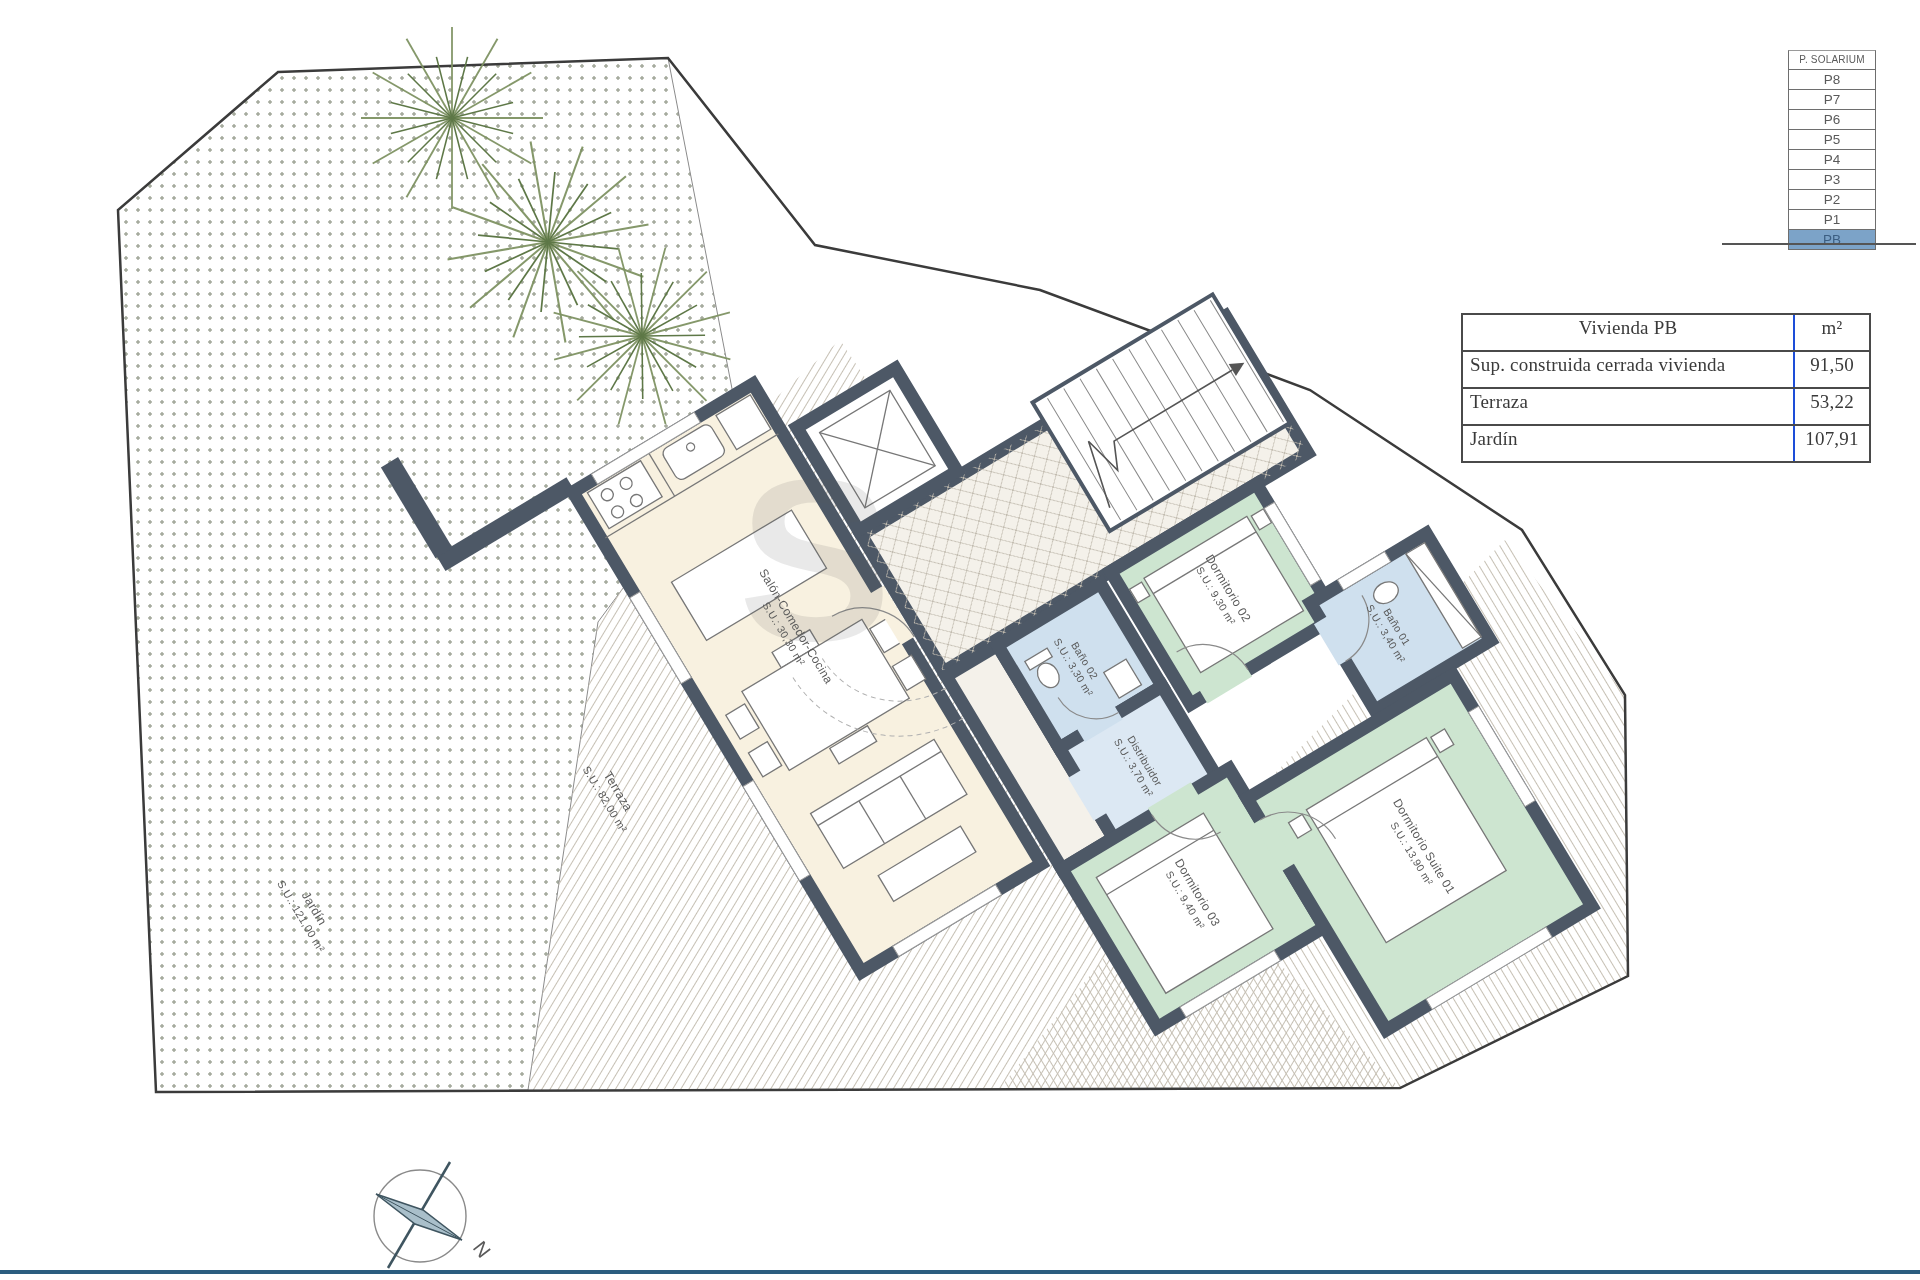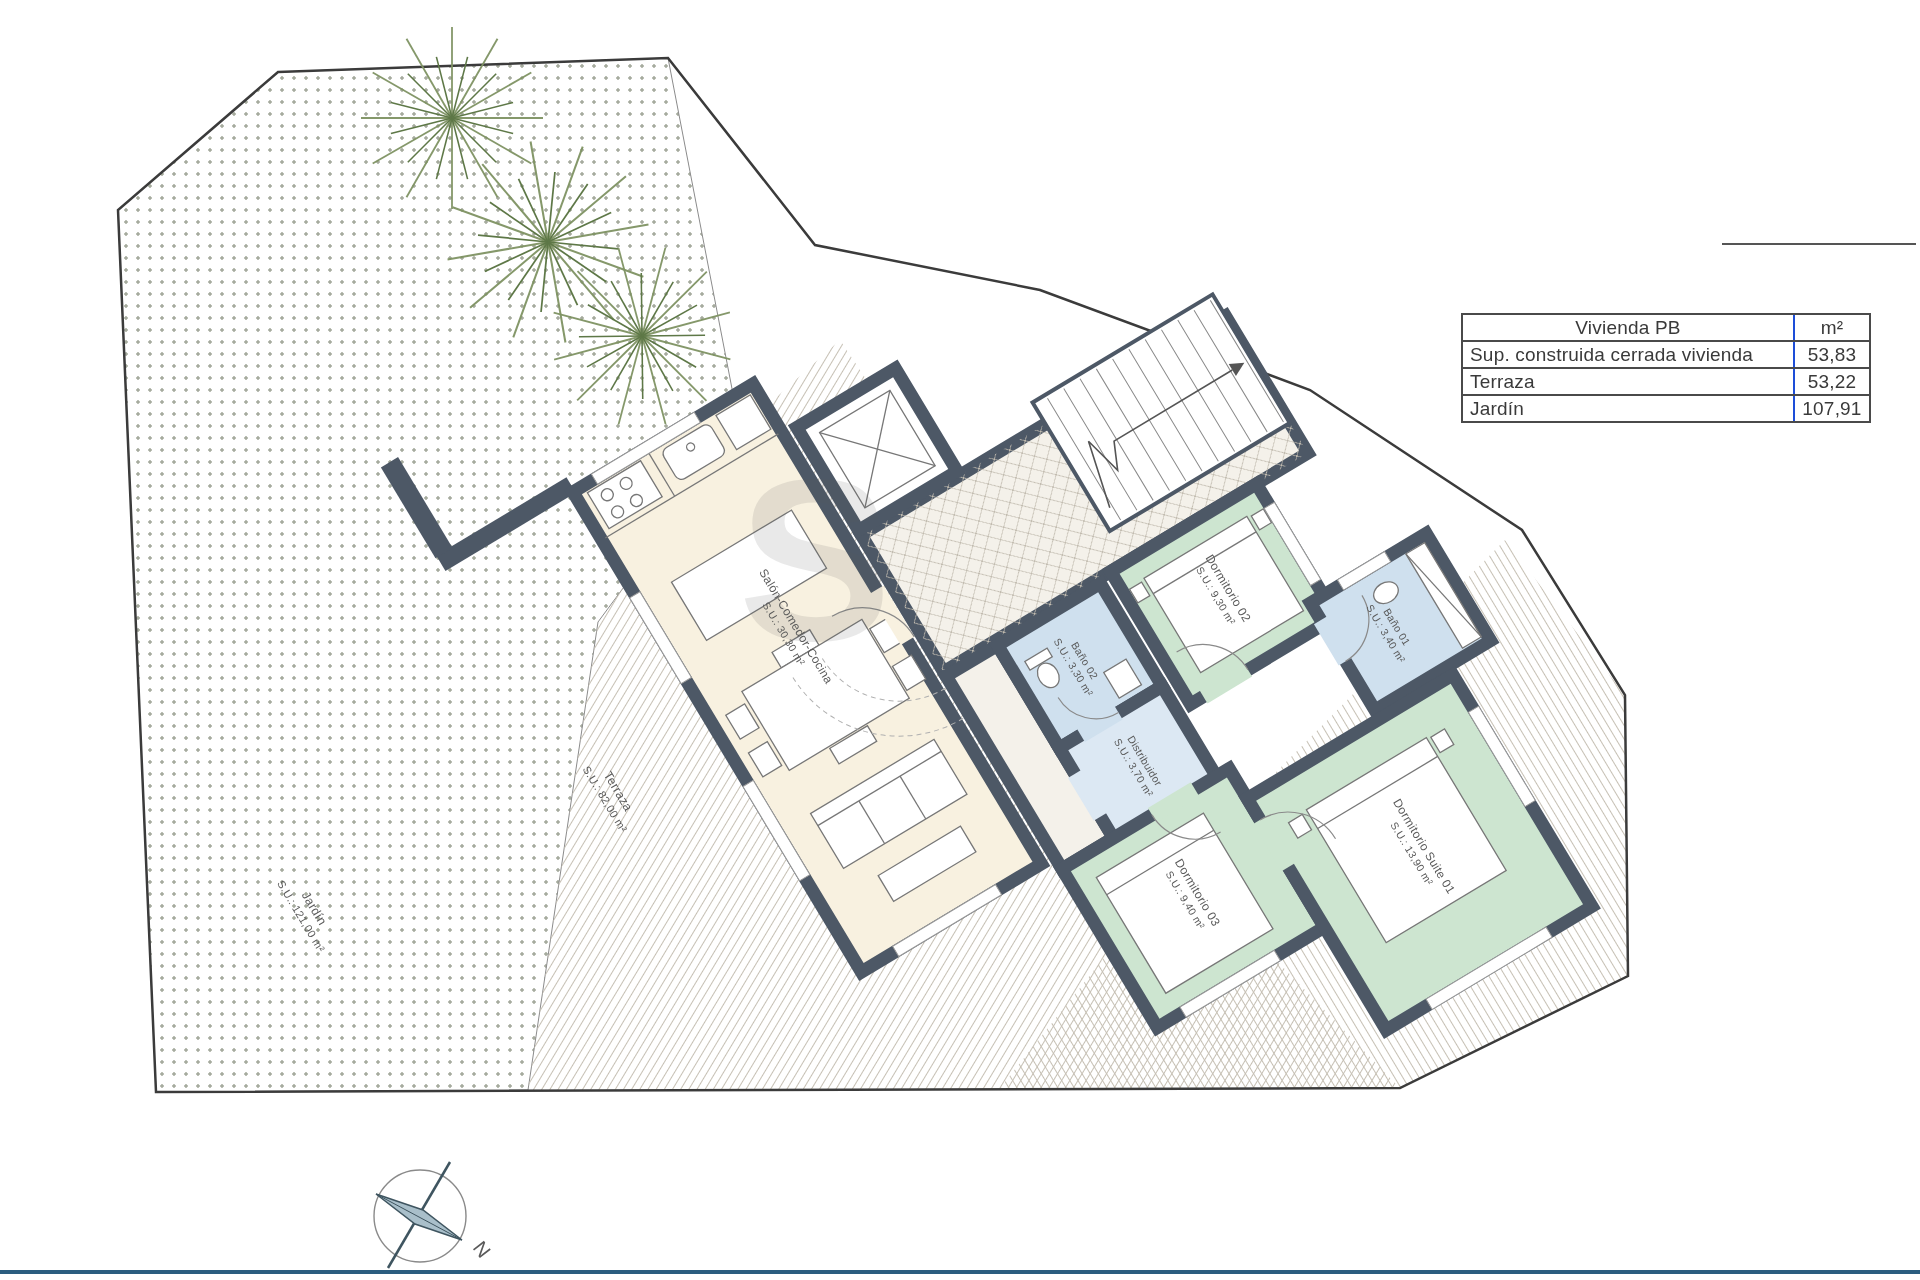--- a/index.html
+++ b/index.html
@@ -20,21 +20,21 @@
   .floor-head{height:18px;line-height:18px;font-size:10px;letter-spacing:.2px;
     border-bottom:1.2px solid #6e6e6e;white-space:nowrap;}
   .floor-row{height:19px;line-height:19px;font-size:13.5px;border-bottom:1.2px solid #6e6e6e;}
   .floor-row.active{background:#7ca3c8;color:#3c5e82;}
   .stack-baseline{position:absolute;left:1722px;top:243px;width:194px;height:0;
     border-top:2px solid #555;}
 
   
   .area-table{position:absolute;left:1461px;top:313px;width:406px;
     border:2px solid #4a4a4a;color:#3a3a3a;font-size:19px;background:#fff;letter-spacing:.2px;}
-  .at-row{display:flex;height:25px;line-height:25px;}
+  .at-row{display:flex;height:35px;line-height:25px;font-family:Liberation Serif, serif;}
   .at-row + .at-row{border-top:2px solid #4a4a4a;}
   .at-label{flex:1;padding-left:7px;white-space:nowrap;overflow:hidden;}
   .at-row.header .at-label{text-align:center;padding-left:0;}
   .at-value{width:74px;border-left:2px solid #1d4ed8;text-align:center;}
 
   .footer-line{position:absolute;left:0;top:1270px;width:1920px;height:4px;background:#2b5d7f;}
 </style>
 </head>
 <body>
 
@@ -271,30 +271,42 @@
 
   <g>
     <circle cx="420" cy="1216" r="46" fill="none" stroke="#8a8a8a" stroke-width="1.4"></circle>
     <line x1="388" y1="1268" x2="450" y2="1162" stroke="#3f5560" stroke-width="2.5"></line>
     <polygon points="376,1194 423,1210 462,1240 415,1224" fill="#a9bfca" stroke="#3f5560" stroke-width="1.5"></polygon>
     <line x1="376" y1="1194" x2="462" y2="1240" stroke="#3f5560" stroke-width="1"></line>
     <text transform="translate(472,1248) rotate(52)" font-size="20" fill="#333">N</text>
   </g>
 </svg>
 
+<div class="floor-stack">
+  <div class="floor-head">P. SOLARIUM</div>
+  <div class="floor-row">P8</div>
+  <div class="floor-row">P7</div>
+  <div class="floor-row">P6</div>
+  <div class="floor-row">P5</div>
+  <div class="floor-row">P4</div>
+  <div class="floor-row">P3</div>
+  <div class="floor-row">P2</div>
+  <div class="floor-row">P1</div>
+  <div class="floor-row active">PB</div>
+</div>
 <div class="stack-baseline"></div>
 
 <div class="area-table">
   <div class="at-row header">
     <div class="at-label">Vivienda PB</div>
     <div class="at-value">m²</div>
   </div>
   <div class="at-row">
     <div class="at-label">Sup. construida cerrada vivienda</div>
-    <div class="at-value">53,83</div>
+    <div class="at-value">91,50</div>
   </div>
   <div class="at-row">
     <div class="at-label">Terraza</div>
     <div class="at-value">53,22</div>
   </div>
   <div class="at-row">
     <div class="at-label">Jardín</div>
     <div class="at-value">107,91</div>
   </div>
 </div>

